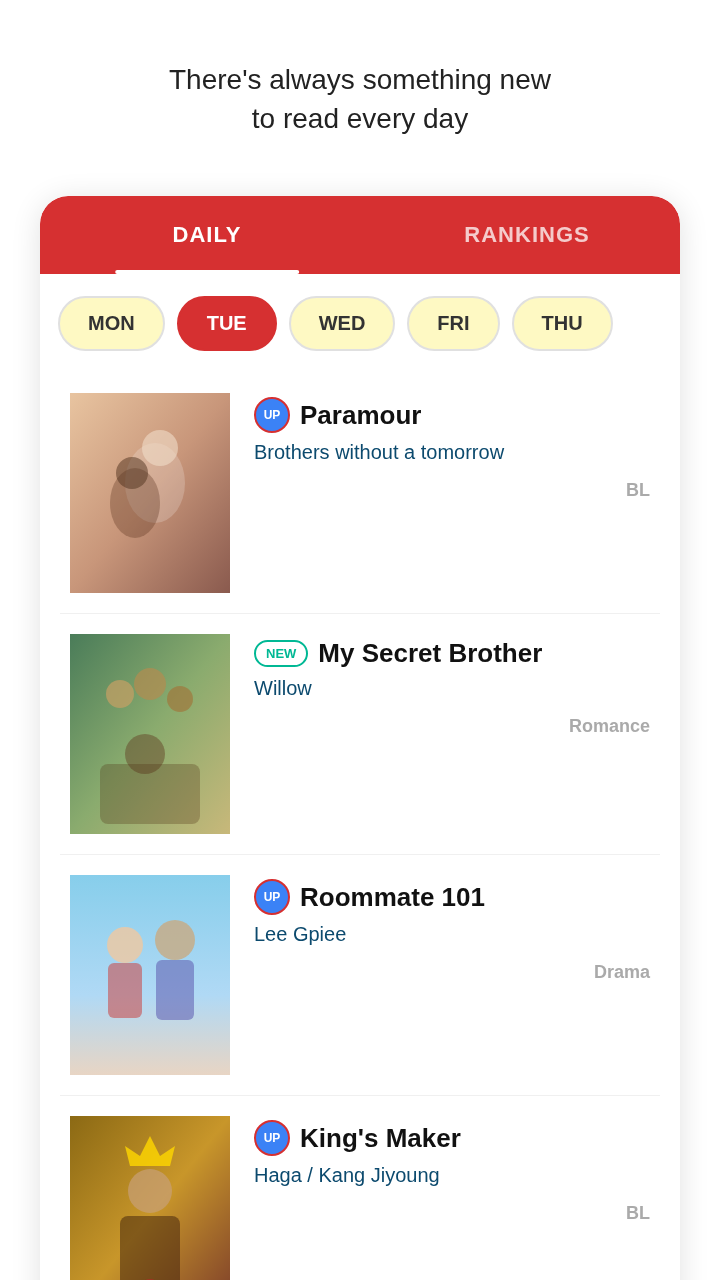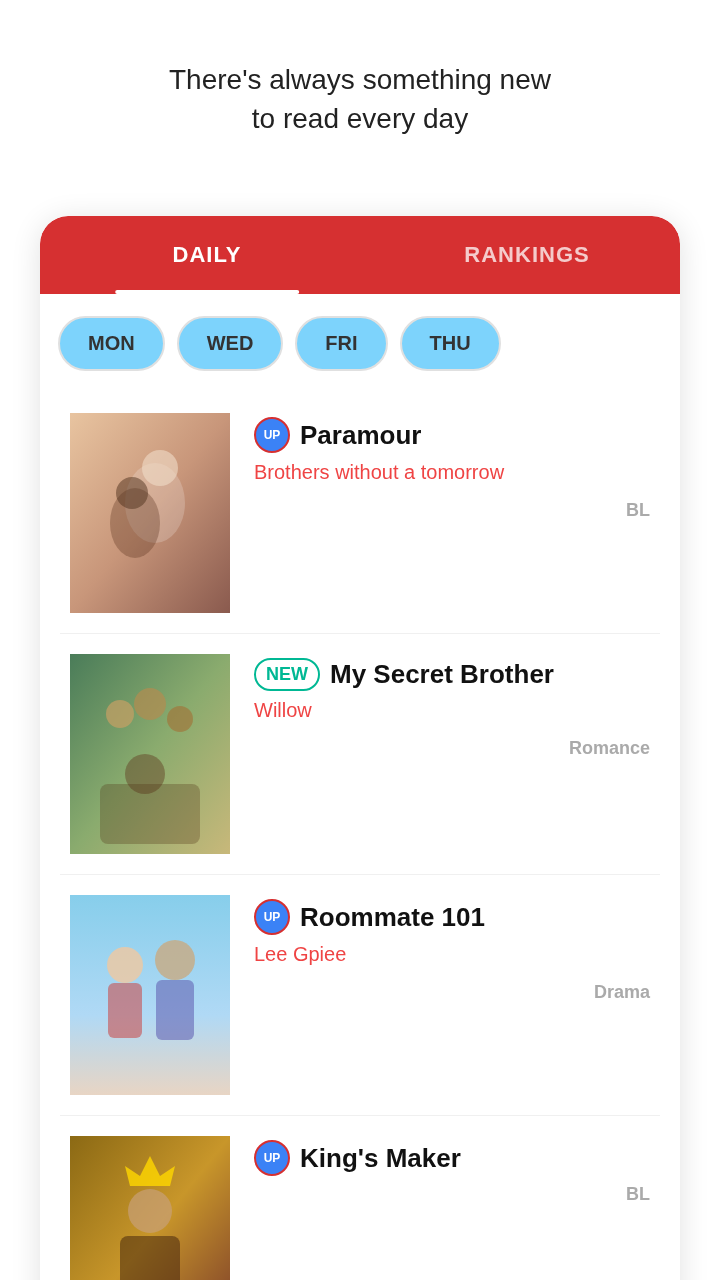--- a/index.html
+++ b/index.html
@@ -14,21 +14,21 @@
     .header-section {
       text-align: center;
       padding: 60px 40px 30px;
     }
 
     .header-subtitle {
       font-size: 28px;
       color: #222;
       line-height: 1.4;
       font-weight: 400;
-      margin-bottom: 28px;
+      margin-bottom: 8px;
     }
 
     .header-title {
       font-size: 52px;
       font-weight: 900;
       color: #111;
       line-height: 1.1;
     }
 
     .card-container {
@@ -90,21 +90,21 @@
 
     .day-pill {
       flex-shrink: 0;
       padding: 14px 28px;
       border-radius: 50px;
       font-size: 20px;
       font-weight: 600;
       cursor: pointer;
       border: 2px solid #e0e0e0;
       color: #333;
-      background: #7dd3fc;
+      background: #fef9c3;
     }
 
     .day-pill.active {
       background: #d63031;
       color: #fff;
       border-color: #d63031;
     }
 
     .comics-list {
       background: #fff;
@@ -170,34 +170,34 @@
     }
 
     .badge-new {
       display: inline-flex;
       align-items: center;
       justify-content: center;
       padding: 4px 10px;
       border-radius: 50px;
       border: 2px solid #00b894;
       color: #00b894;
-      font-size: 18px;
+      font-size: 13px;
       font-weight: 700;
       flex-shrink: 0;
     }
 
     .comic-title {
       font-size: 26px;
       font-weight: 700;
       color: #111;
     }
 
     .comic-author {
       font-size: 20px;
-      color: #ef4444;
+      color: #0c4a6e;
       margin-bottom: 16px;
     }
 
     .comic-genre {
       font-size: 18px;
       color: #aaa;
       font-weight: 700;
       text-align: right;
     }
 
@@ -222,20 +222,23 @@
       <span>DAILY</span>
     </div>
     <div class="tab-item">
       <span>RANKINGS</span>
     </div>
   </div>
 
   <div class="day-selector">
     <div class="day-pill">
       <span>MON</span>
+    </div>
+    <div class="day-pill active">
+      <span>TUE</span>
     </div>
     <div class="day-pill">
       <span>WED</span>
     </div>
     <div class="day-pill">
       <span>FRI</span>
     </div>
     <div class="day-pill">
       <span>THU</span>
     </div>
@@ -346,18 +349,19 @@
           <rect x="50" y="100" width="60" height="80" rx="8" fill="rgba(60,30,10,0.5)"></rect>
 
           <circle cx="80" cy="175" r="12" fill="rgba(180,40,40,0.7)"></circle>
         </svg>
       </div>
       <div class="comic-info">
         <div class="comic-title-row">
           <span class="badge-up">UP</span>
           <span class="comic-title">King's Maker</span>
         </div>
+        <div class="comic-author">Haga / Kang Jiyoung</div>
         <div class="comic-genre">BL</div>
       </div>
     </div>
 
   </div>
 </div>
 
 </body></html>

